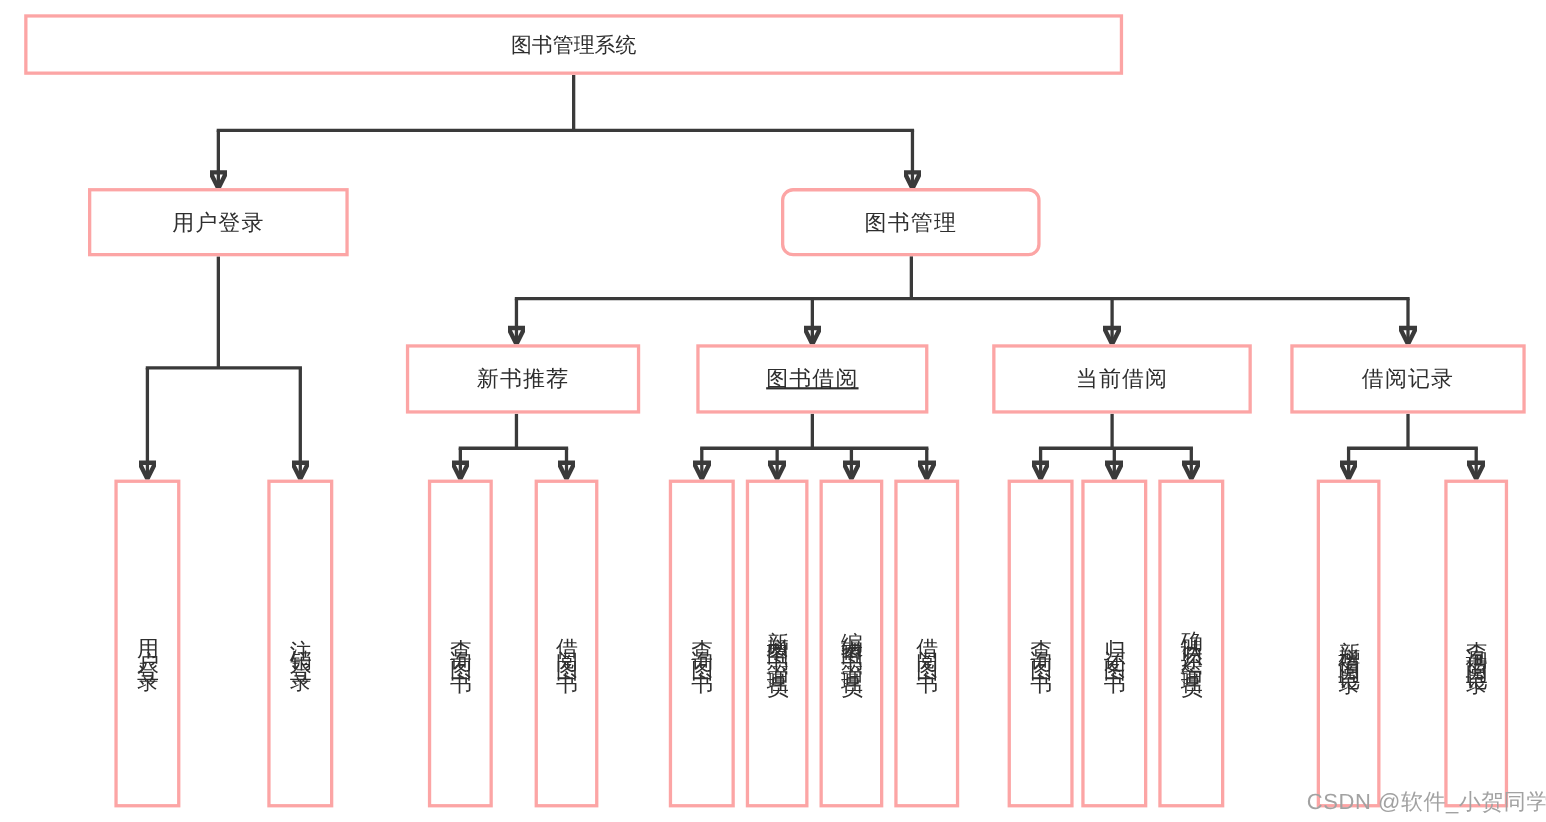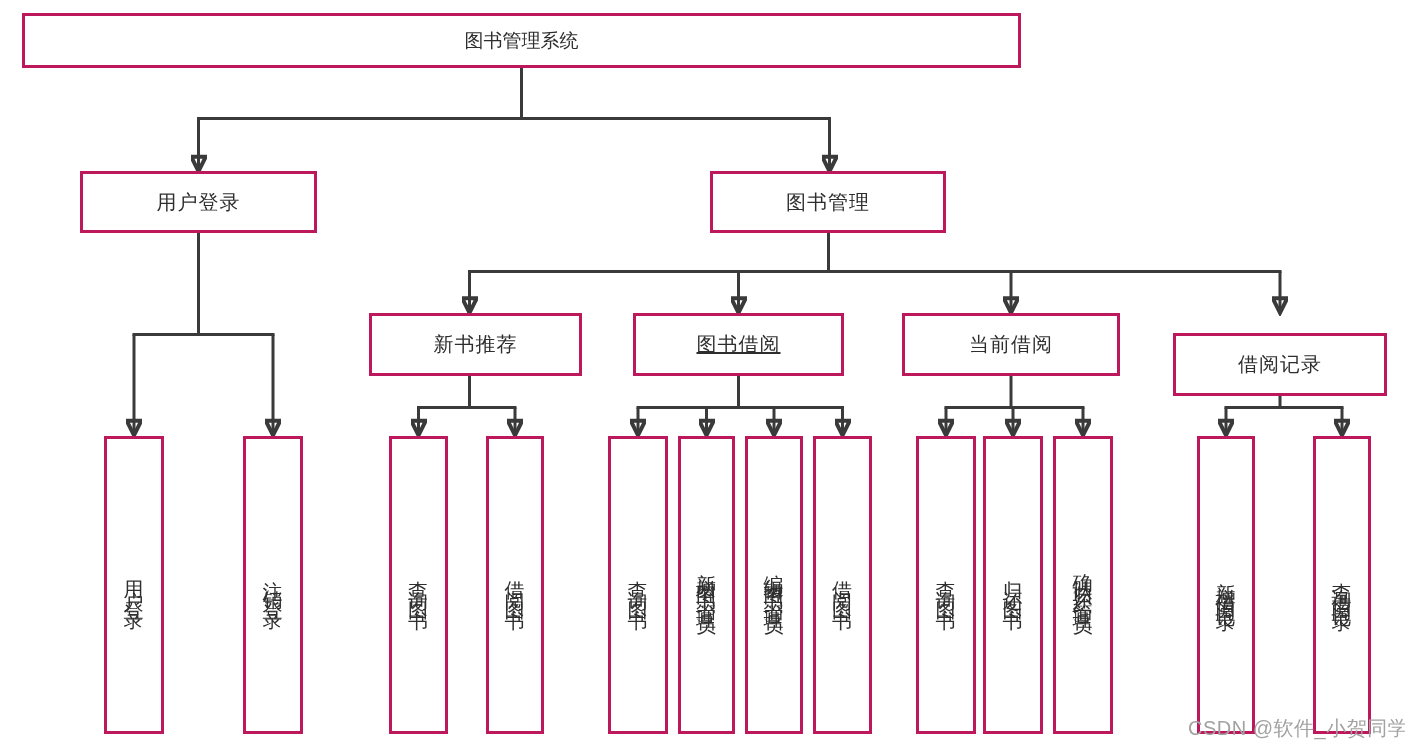--- a/index.html
+++ b/index.html
@@ -17,21 +17,21 @@
   }
   svg.connectors {
     position: absolute; left: 0; top: 0;
     width: 1405px; height: 747px;
   }
   svg.connectors path { stroke: #3a3a3a; stroke-width: 3; fill: none; }
   svg.connectors path.bar { stroke-linecap: square; }
   .node {
     position: absolute;
     box-sizing: border-box;
-    border: 3px solid #be185d;
+    border: 3px solid #fca5a5;
     background: #ffffff;
     color: #2e2e2e;
     display: flex;
     align-items: center;
     justify-content: center;
     text-align: center;
   }
   .hnode { font-size: 20px; letter-spacing: 1px; }
   .root  { font-size: 19px; }
   .leaf {
@@ -101,26 +101,26 @@
 
     <path d="M1280 376 V407.5"></path>
     <path class="bar" d="M1226 407.5 H1342"></path>
     <path d="M1226 407.5 V434" marker-end="url(#arrow)"></path>
     <path d="M1342 407.5 V434" marker-end="url(#arrow)"></path>
   </svg>
 
   <div class="node root" style="left:22px; top:13px; width:999px; height:55px;">图书管理系统</div>
 
   <div class="node hnode" style="left:80px; top:171px; width:237px; height:62px;">用户登录</div>
-  <div class="node hnode" style="left:710px; top:171px; width:236px; height:62px;">图书管理</div>
+  <div class="node hnode" style="left:710px; top:171px; width:236px; height:62px;border-radius:11px;">图书管理</div>
 
   <div class="node hnode" style="left:369px; top:313px; width:213px; height:63px;">新书推荐</div>
   <div class="node hnode" style="left:633px; top:313px; width:211px; height:63px;text-decoration:underline;">图书借阅</div>
-  <div class="node hnode" style="left:902px; top:313px; width:218px; height:63px;">当前借阅</div>
-  <div class="node hnode" style="left:1173px; top:313px; width:214px; height:63px;margin-top:20px;">借阅记录</div>
+  <div class="node hnode" style="left:902px; top:313px; width:236px; height:63px;">当前借阅</div>
+  <div class="node hnode" style="left:1173px; top:313px; width:214px; height:63px;">借阅记录</div>
 
   <div class="node leaf" style="left:104px; top:436px; width:60px; height:298px;">用户登录</div>
   <div class="node leaf" style="left:243px; top:436px; width:60px; height:298px;">注销登录</div>
 
   <div class="node leaf" style="left:389px; top:436px; width:59px; height:298px;">查询图书</div>
   <div class="node leaf" style="left:486px; top:436px; width:58px; height:298px;">借阅图书</div>
 
   <div class="node leaf" style="left:608px; top:436px; width:60px; height:298px;">查询图书</div>
   <div class="node leaf tight" style="left:678px; top:436px; width:57px; height:298px;">新增图书（管理员）</div>
   <div class="node leaf tight" style="left:745px; top:436px; width:58px; height:298px;">编辑图书（管理员）</div>

